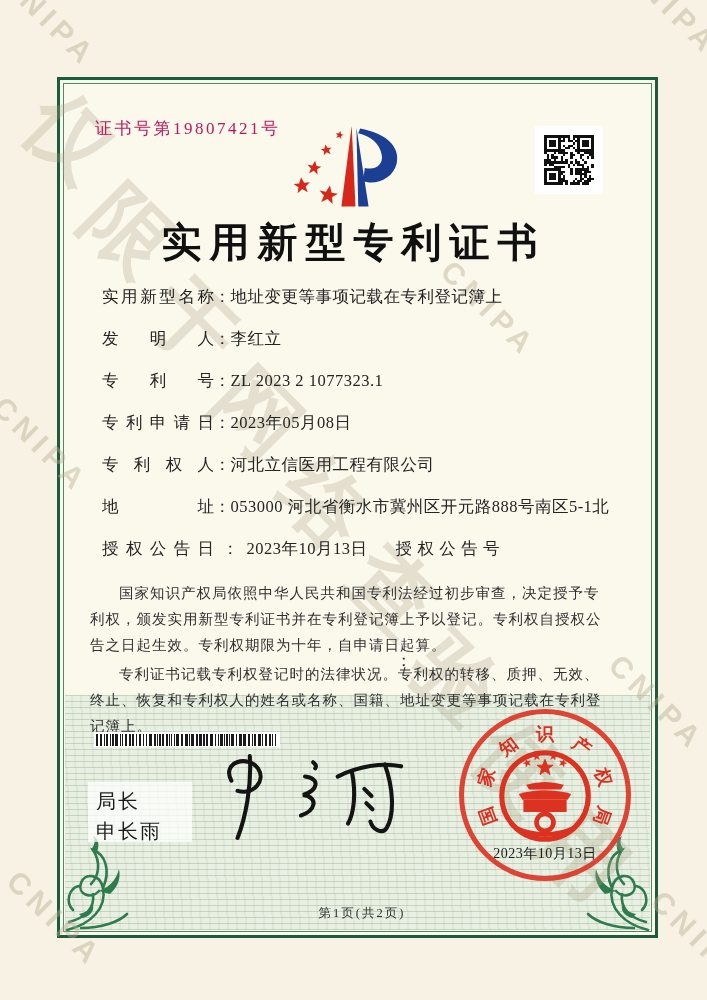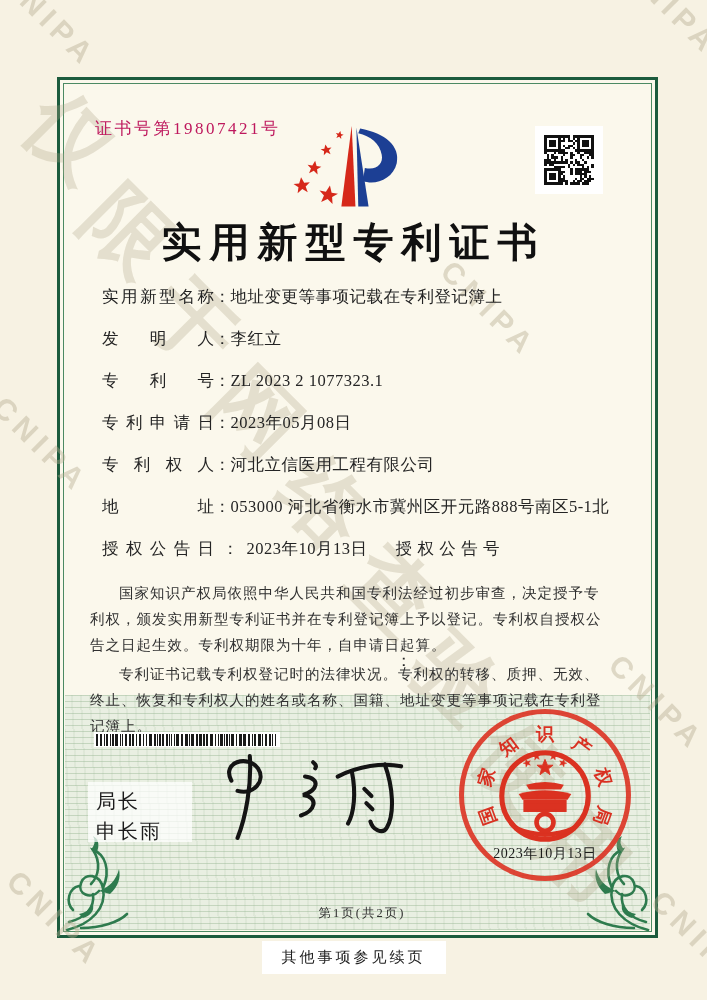--- a/index.html
+++ b/index.html
@@ -454,15 +454,14 @@
           <path d="M30 40 Q50 34 70 40 L67 45 L33 45 Z" stroke="none"></path>
           <rect x="27" y="56" width="46" height="13" stroke="none"></rect>
           <circle cx="50" cy="80" r="9" fill="none" stroke-width="5"></circle>
           <path d="M18 86 Q50 100 82 86" fill="none" stroke-width="5"></path>
         </g>
       </svg>
       <div class="seal-date">2023年10月13日</div>
     </div>
 
     <div class="page-num">第1页(共2页)</div>
-    <div class="footer-note">其他事项参见续页</div>
   </div>
 </div>
 
 </body></html>

